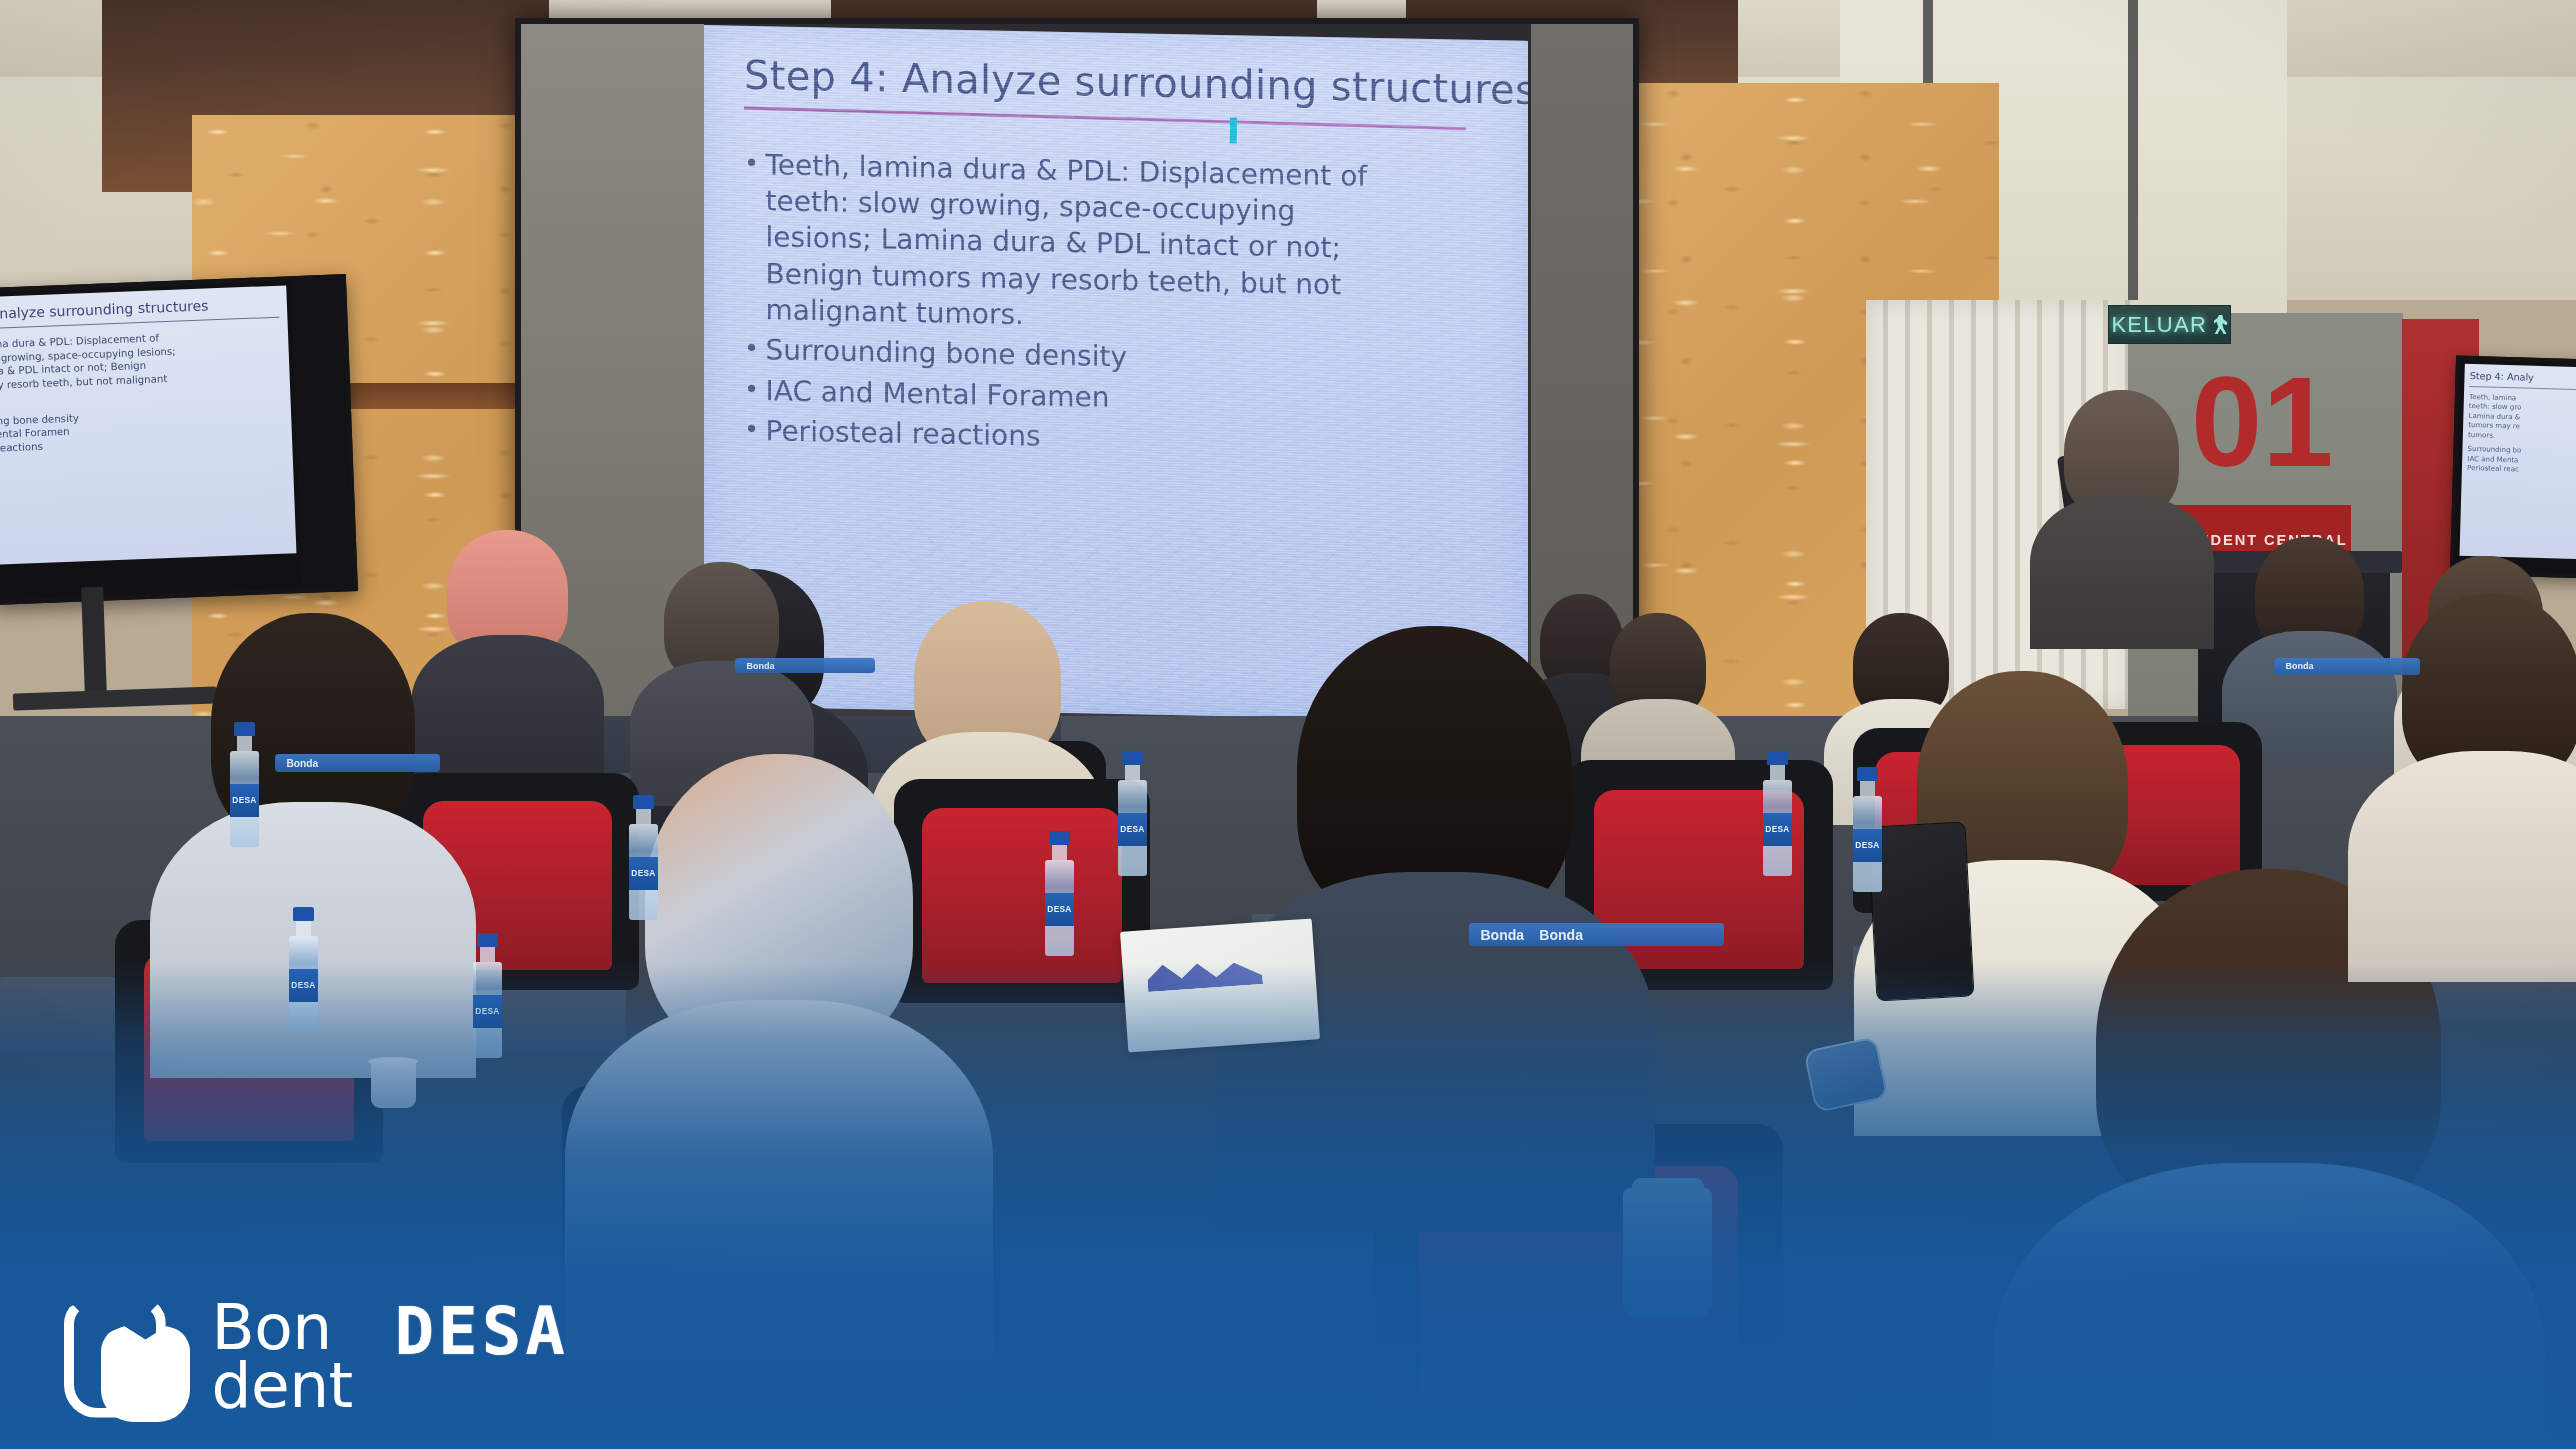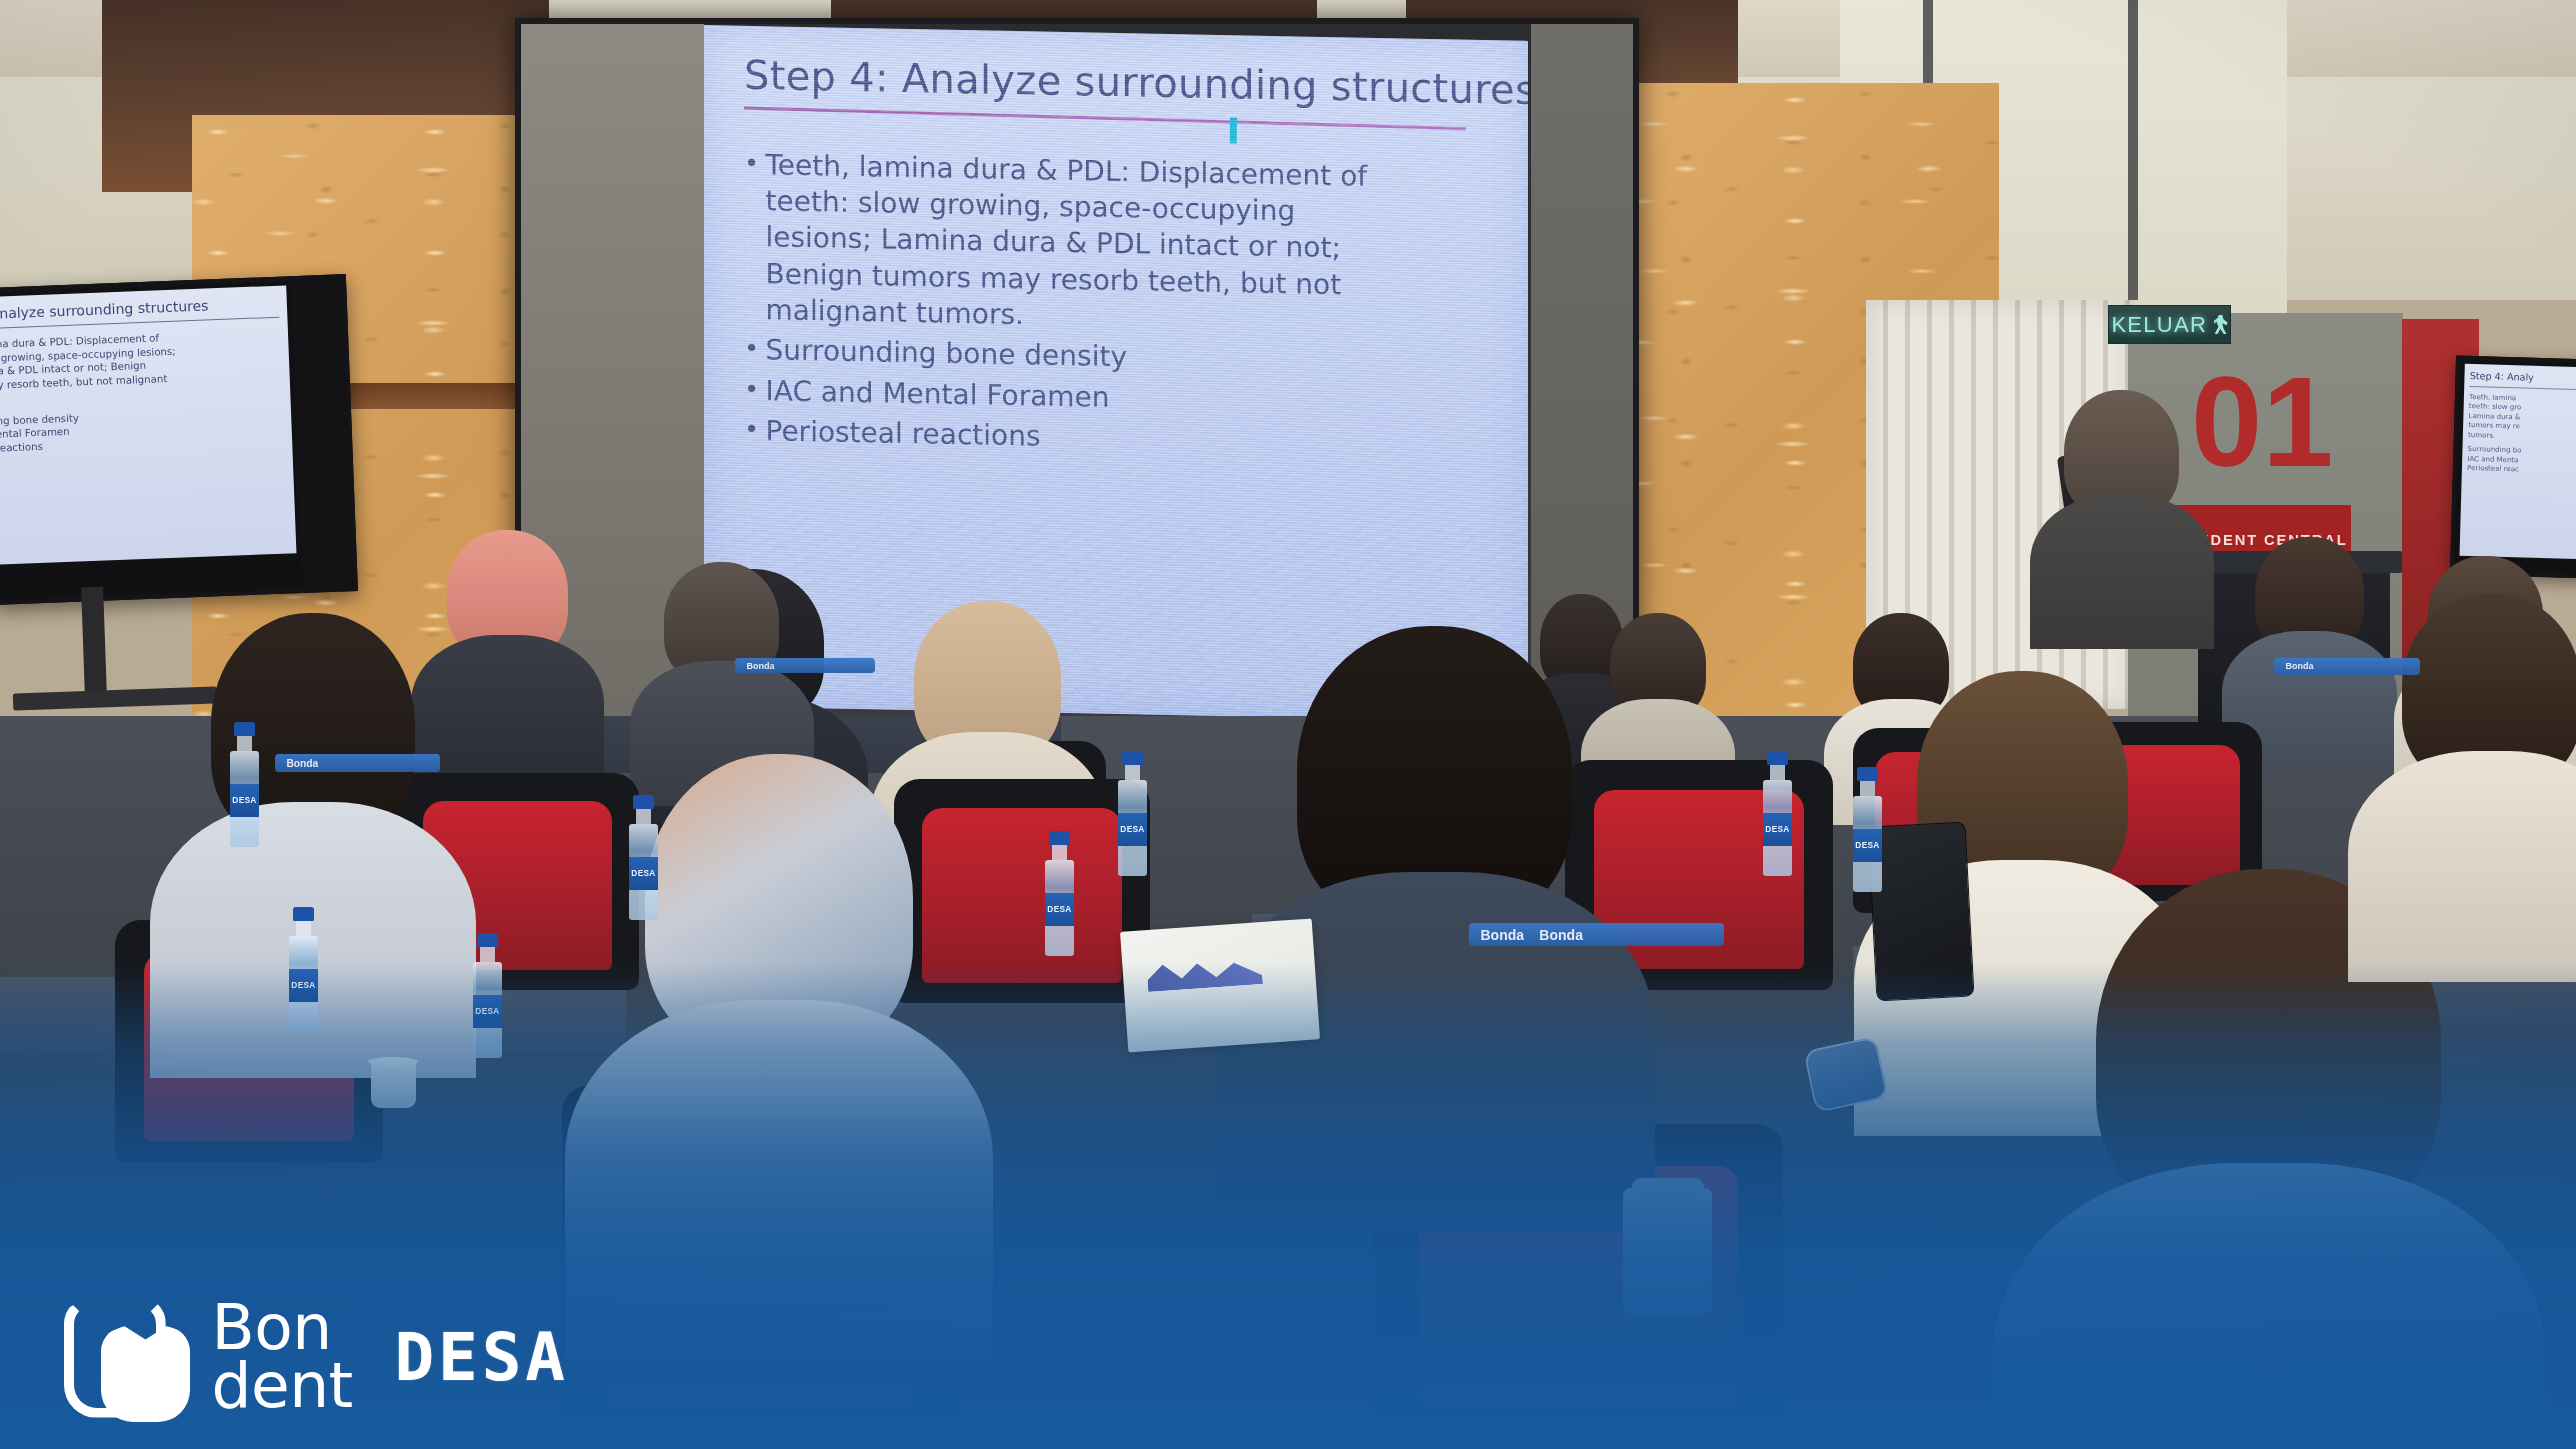--- a/index.html
+++ b/index.html
@@ -326,21 +326,21 @@
     background:linear-gradient(180deg,
       rgba(24,88,152,0) 0%,
       rgba(24,88,152,.45) 16%,
       rgba(22,86,152,.82) 40%,
       rgba(22,88,156,.95) 62%,
       rgba(23,90,158,1) 100%);
     pointer-events:none;
   }
   .brand-row{
     position:absolute;left:61px;bottom:28px;
-    display:flex;align-items:center;gap:42px;
+    display:flex;align-items:flex-start;gap:42px;
   }
   .bondent{display:flex;align-items:center;gap:16.6px;}
   .bondent-mark{position:relative;width:134px;height:128px;}
   .bondent-mark .outline{
     position:absolute;left:2.6px;top:2.6px;width:82px;height:102px;
     border:10.2px solid #ffffff;border-radius:28px 28px 33px 33px;
     border-top-color:transparent;
     clip-path:polygon(0 12%,28% 0,48% 16%,72% 0,100% 10%,100% 100%,0 100%);
   }
   .bondent-mark .solid{

